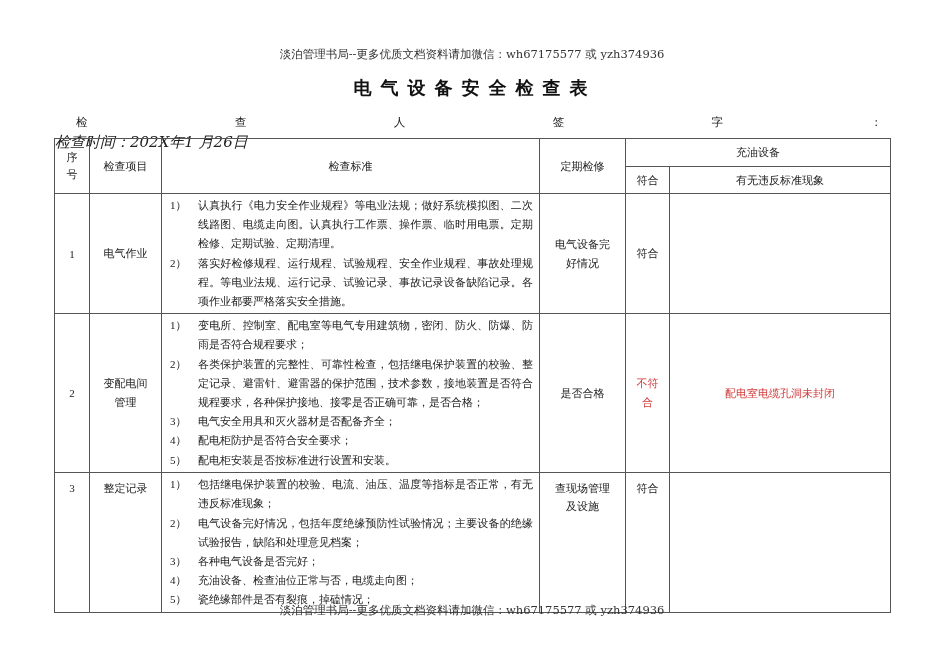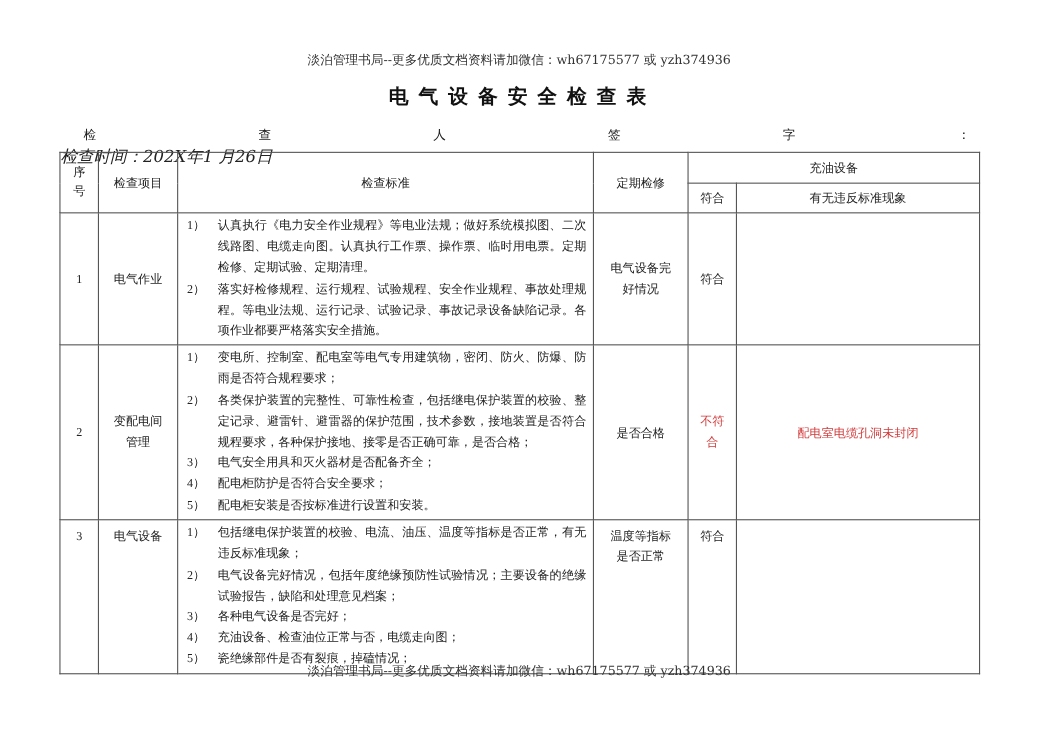--- a/index.html
+++ b/index.html
@@ -111,21 +111,21 @@
             </li>
       </ol>
     </td>
     <td>是否合格</td>
     <td class="red mid" style="padding:0 10px">不符合</td>
     <td class="red">配电室电缆孔洞未封闭</td>
   </tr>
 
   <tr style="height:124px">
     <td class="top">3</td>
-    <td class="top">电气设备</td>
+    <td class="top">整定记录</td>
     <td class="std">
       <ol>
         <li>
               <span class="num">1）</span>
               <span class="txt">包括继电保护装置的校验、电流、油压、温度等指标是否正常，有无违反标准现象；</span>
             </li>
         <li>
               <span class="num">2）</span>
               <span class="txt">电气设备完好情况，包括年度绝缘预防性试验情况；主要设备的绝缘试验报告，缺陷和处理意见档案；</span>
             </li>
@@ -136,20 +136,20 @@
         <li>
               <span class="num">4）</span>
               <span class="txt">充油设备、检查油位正常与否，电缆走向图；</span>
             </li>
         <li>
               <span class="num">5）</span>
               <span class="txt">瓷绝缘部件是否有裂痕，掉磕情况；</span>
             </li>
       </ol>
     </td>
-    <td class="top" style="padding-left:10px;padding-right:10px">温度等指标是否正常</td>
+    <td class="top" style="padding-left:10px;padding-right:10px">查现场管理及设施</td>
     <td class="top">符合</td>
     <td></td>
   </tr>
 </tbody>
   </table>
 
 <div class="watermark wm-bottom">淡泊管理书局--更多优质文档资料请加微信：wh67175577 或 yzh374936</div>
 
 </body></html>

